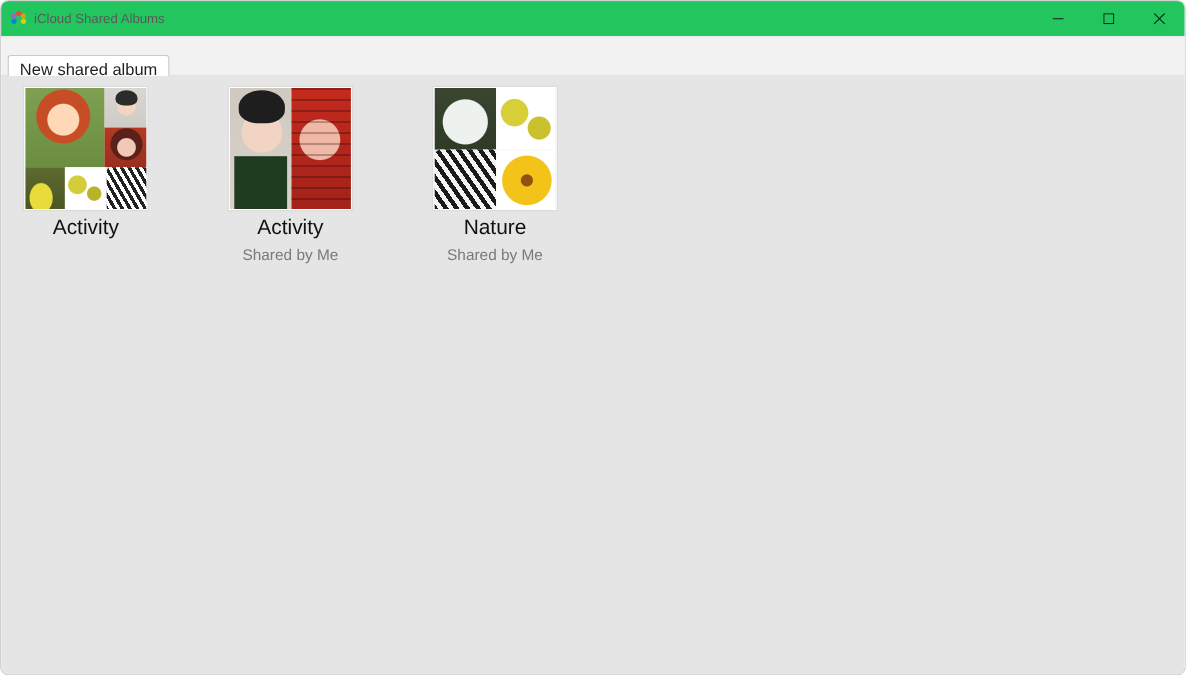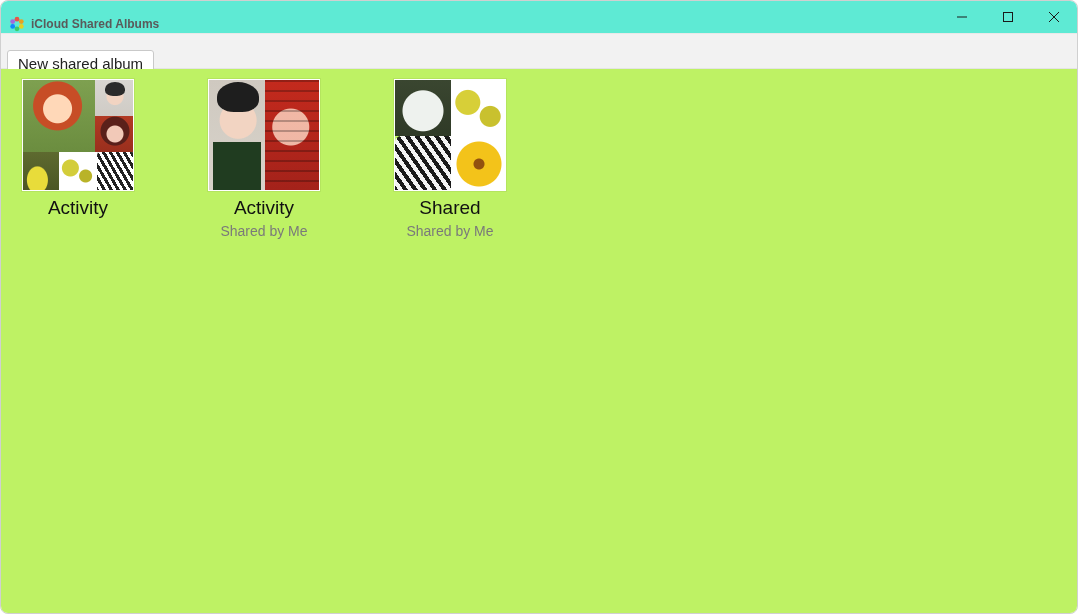--- a/index.html
+++ b/index.html
@@ -8,25 +8,24 @@
     width: 1078px; height: 614px;
     border: 1px solid #d0d0d0;
     border-radius: 8px;
     background: #ffffff;
     overflow: hidden;
     display: flex; flex-direction: column;
     box-shadow: 0 0 1px rgba(0,0,0,0.05);
   }
   .titlebar {
     height: 32px;
-    display: flex; align-items: flex-end;
-    background: #5eead4;
+    display: flex; align-items: center;
+    background: #22c55e;
     border-bottom: 1px solid #eeeeee00;
     padding-left: 8px;
-    font-weight: bold;
   }
   .titlebar .title-left { display: flex; align-items: center; gap: 6px; flex: 1; }
   .titlebar .app-icon { width: 16px; height: 16px; }
   .titlebar .title-text { font-size: 12px; color: #5a5a5a; }
   .win-controls { display: flex; height: 100%; }
   .win-btn {
     width: 46px; height: 100%;
     display: flex; align-items: center; justify-content: center;
     color: #1a1a1a;
   }
@@ -44,21 +43,21 @@
     border: 1px solid #c9c9c9;
     border-radius: 3px;
     padding: 5px 10px;
     font-size: 15px;
     color: #222;
     line-height: 1;
     margin-top: 25px;
   }
   .content {
     flex: 1;
-    background: #bef264;
+    background: #e5e5e5;
     padding: 10px 12px;
     display: flex;
     gap: 56px;
     align-items: flex-start;
   }
   .album {
     width: 130px;
     display: flex; flex-direction: column; align-items: center;
     gap: 6px;
   }
@@ -238,18 +237,18 @@
       <div class="album-sub">Shared by Me</div>
     </div>
 
     <div class="album">
       <div class="thumb mosaic-nature">
         <div class="tl"></div>
           <div class="tr"></div>
           <div class="bl"></div>
           <div class="br"></div>
       </div>
-      <div class="album-title">Shared</div>
+      <div class="album-title">Nature</div>
       <div class="album-sub">Shared by Me</div>
     </div>
 
   </div>
 </div>
 
 </body></html>

